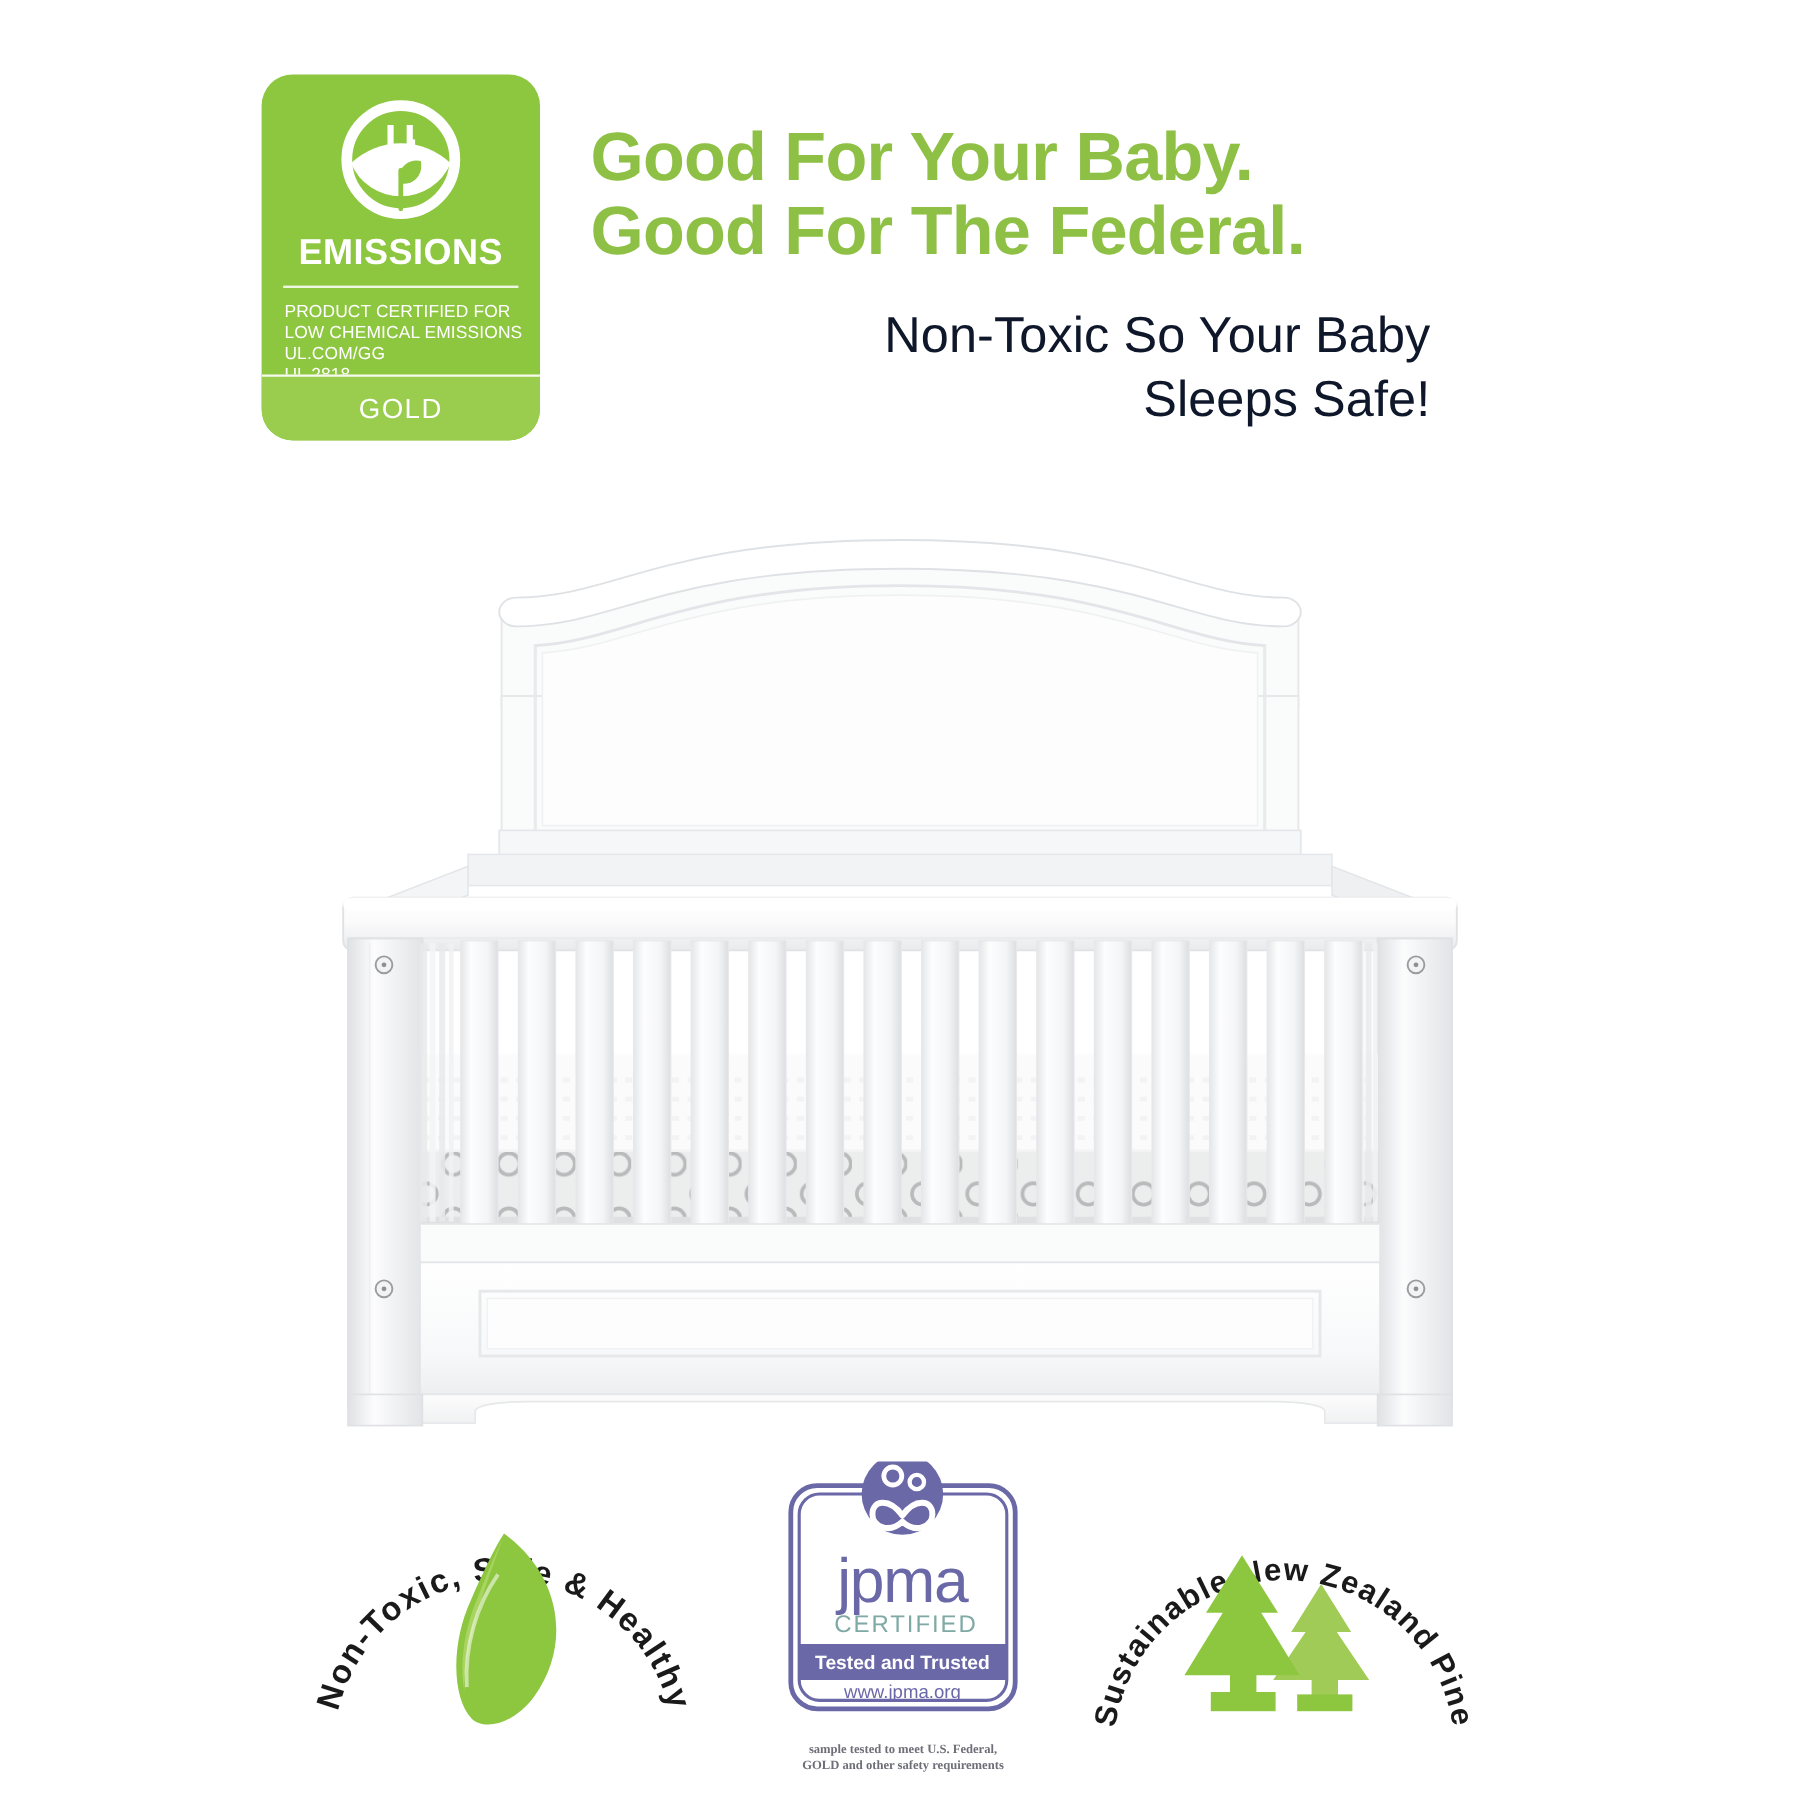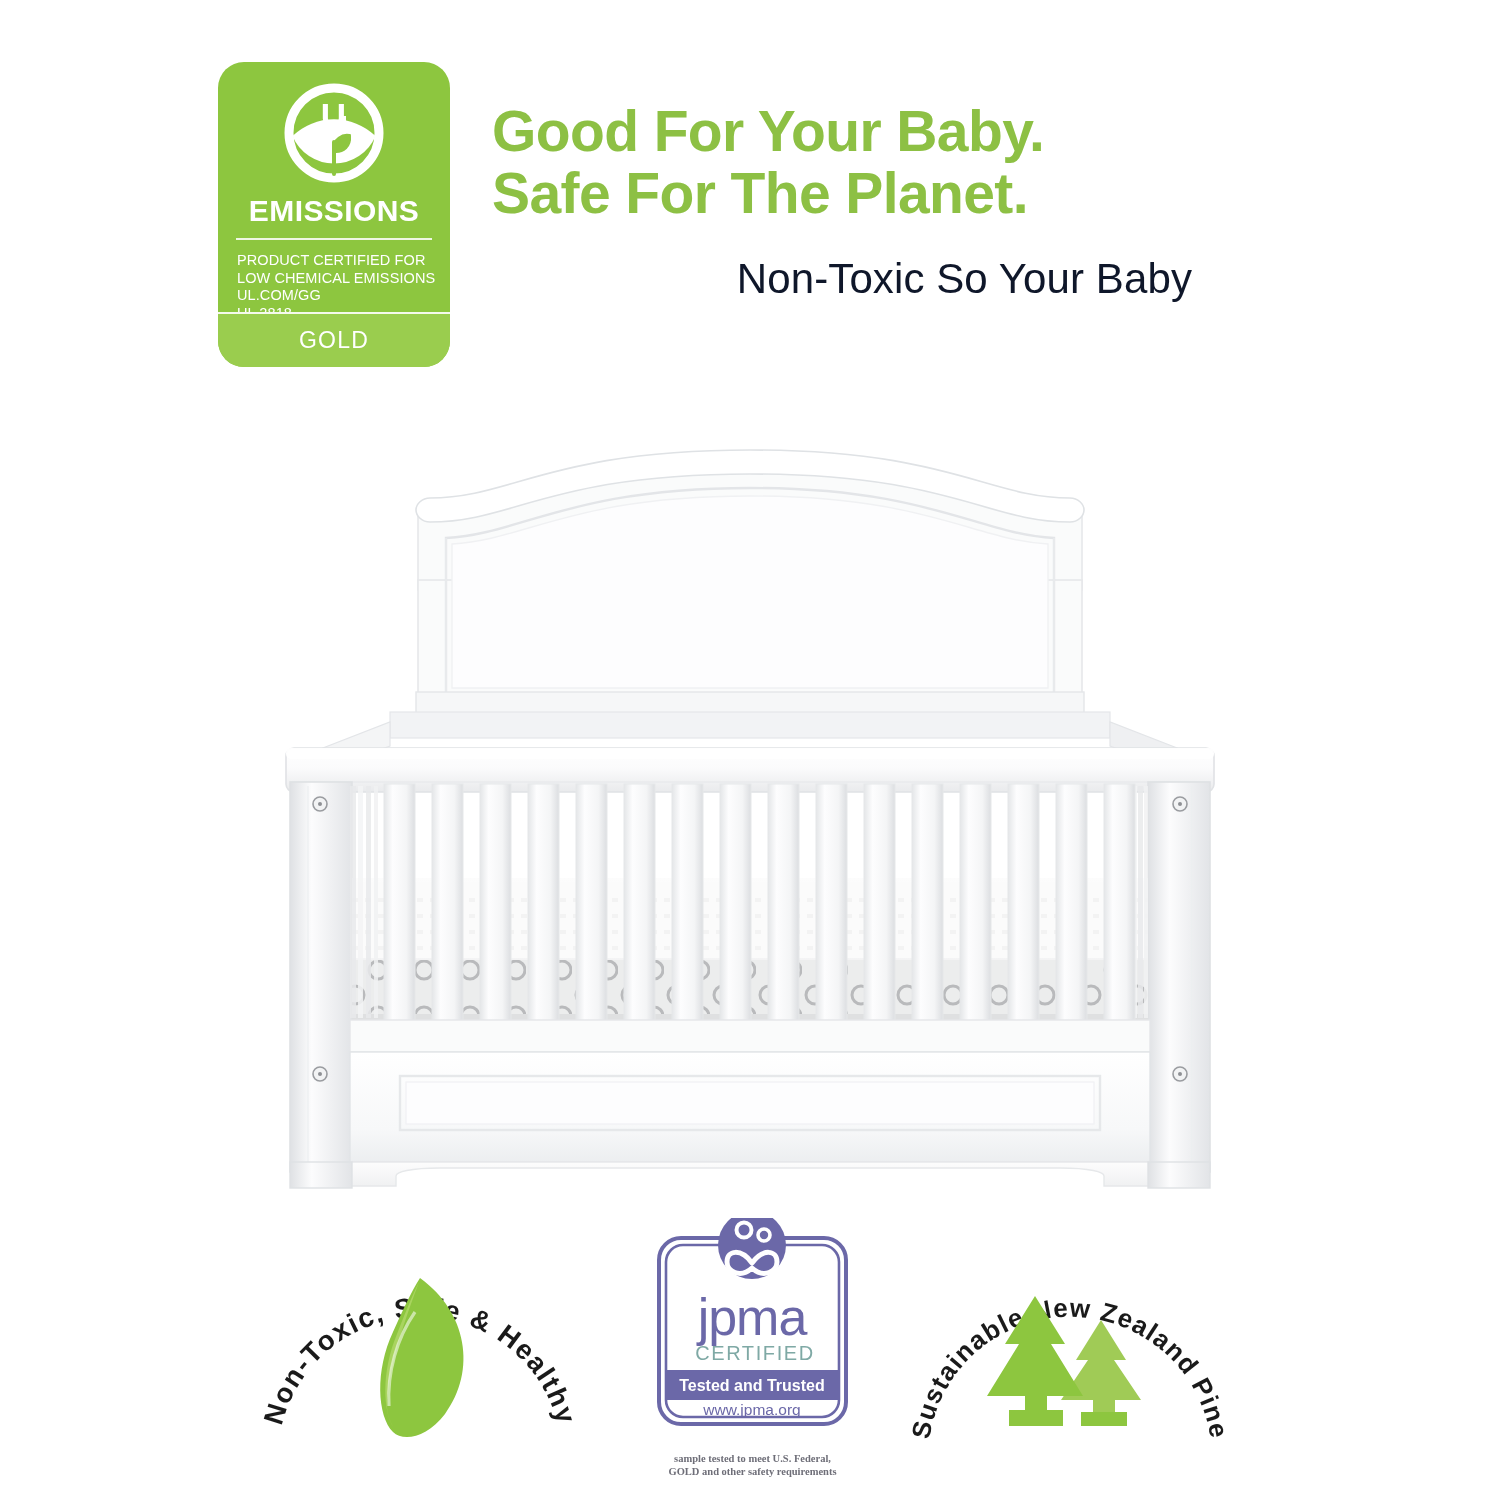--- a/index.html
+++ b/index.html
@@ -192,24 +192,25 @@
       <div>UL.COM/GG</div>
       <div>UL 2818</div>
     </div>
     <div class="gg-gold-band">
       <span>GOLD</span>
     </div>
   </div>
 
   <div class="headline">
     <div class="h-line">Good For Your Baby.</div>
-    <div class="h-line">Safe For The Planet.</div>
+    <div class="h-line">Good For The Federal.</div>
   </div>
   <div class="subheadline">
     <div class="s-line">Non-Toxic So Your Baby</div>
+    <div class="s-line">Sleeps Safe!</div>
   </div>
 
   <div class="crib">
     <svg viewBox="0 0 1000 760" width="1000" height="760">
       <defs>
         <linearGradient id="railG" x1="0" y1="0" x2="0" y2="1">
           <stop offset="0%" stop-color="#ffffff"></stop>
           <stop offset="45%" stop-color="#fbfbfc"></stop>
           <stop offset="100%" stop-color="#e9eaec"></stop>
         </linearGradient>

